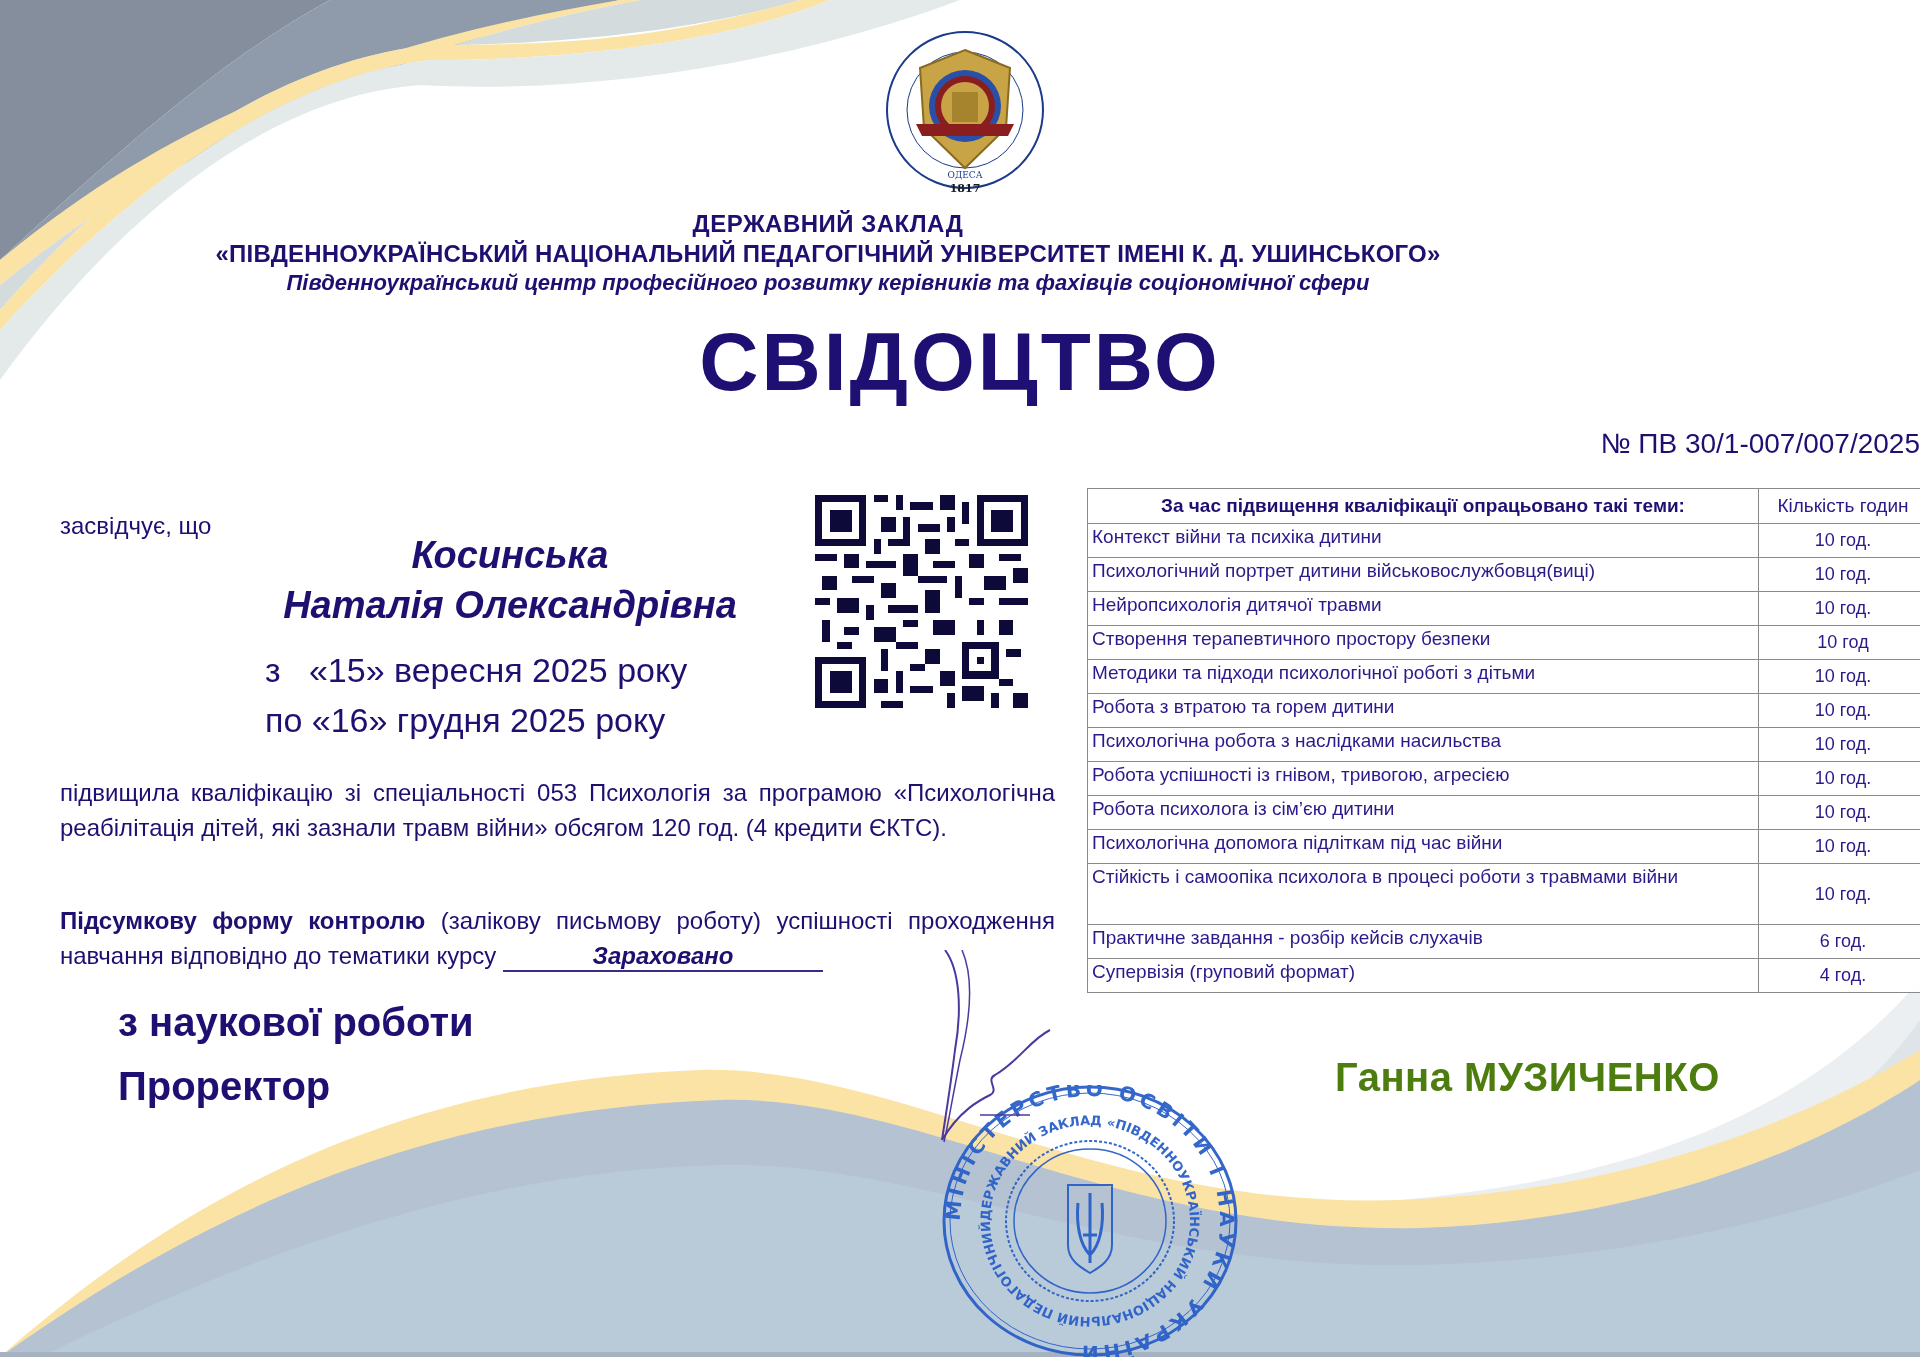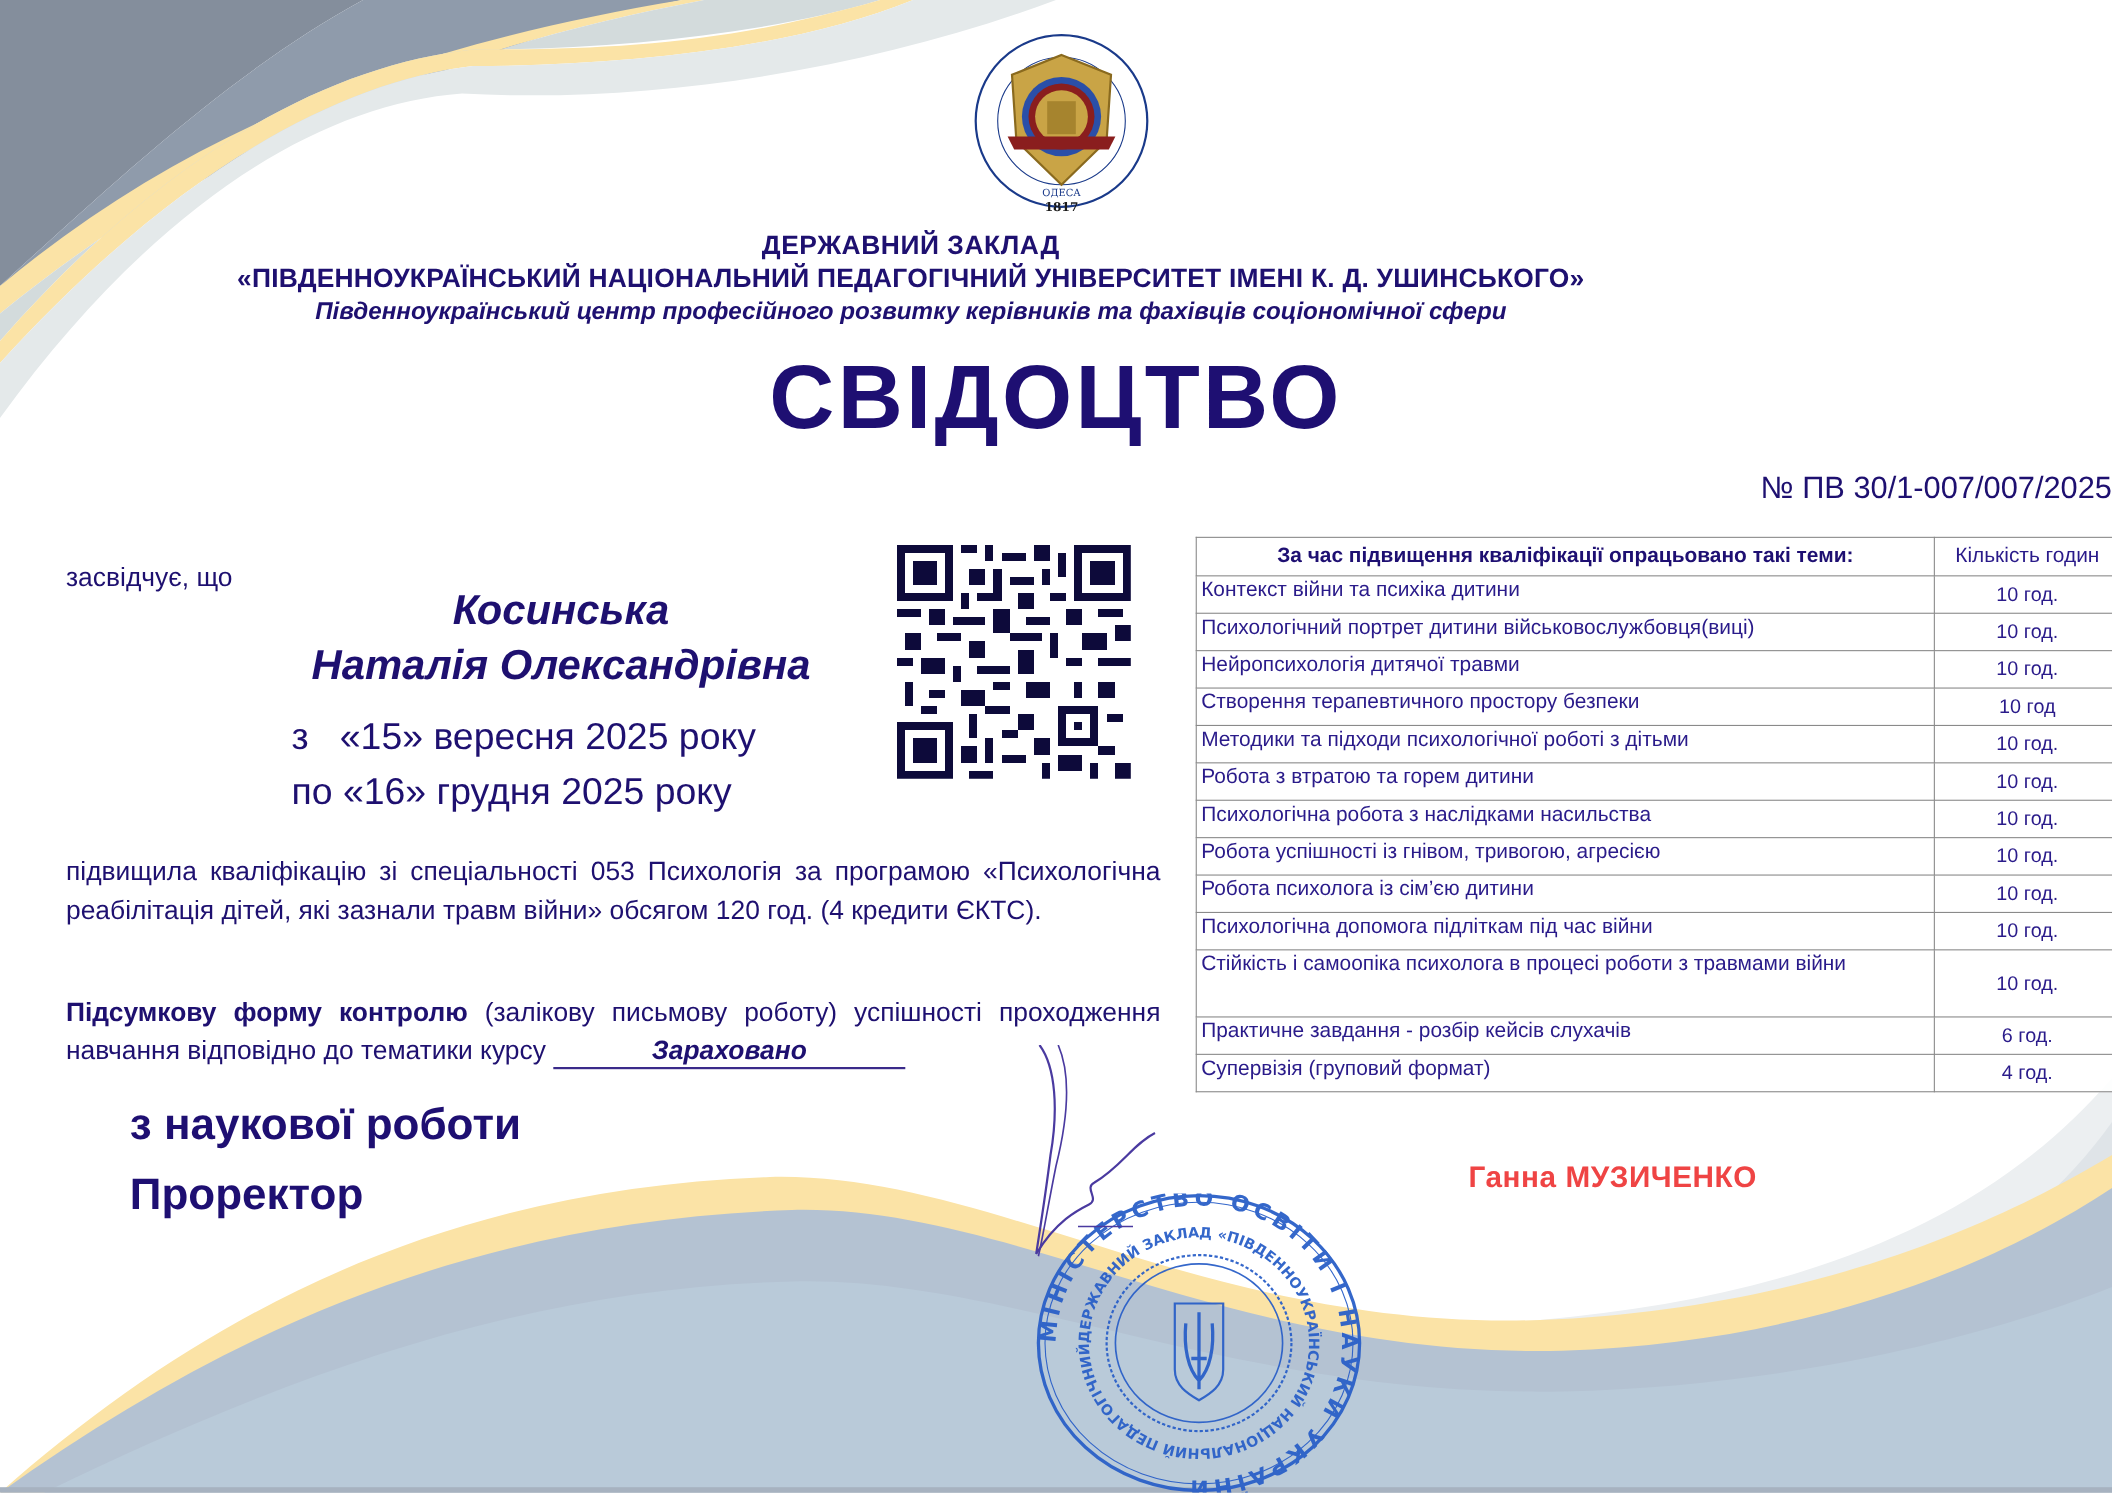--- a/index.html
+++ b/index.html
@@ -42,21 +42,21 @@
   .topics { left: 1087px; top: 488px; width: 841px; border-collapse: collapse; background: rgba(255,255,255,0.9); }
   .topics th, .topics td { border: 1.5px solid #8a8a8a; font-size: 19px; color: #2a1b8a; padding: 2px 4px; }
   .topics th.col1 { font-weight: bold; color: #1e0f72; text-align: center; height: 30px; }
   .topics th.col2 { font-weight: normal; text-align: center; width: 160px; }
   .topics td { height: 29px; vertical-align: top; }
   .topics td.hrs { text-align: center; vertical-align: middle; font-size: 18px; }
   .topics tr.tall td { height: 56px; }
 
   
   .position { left: 118px; top: 990px; font-size: 40px; font-weight: bold; line-height: 64px; color: #1e0f72; }
-  .signer { left: 1335px; top: 1055px; font-size: 27px; font-weight: bold; color: #ef4444; letter-spacing: 0.5px; text-align: center; }
+  .signer { left: 1335px; top: 1055px; font-size: 40px; font-weight: bold; color: #4d7c0f; letter-spacing: 0.5px; text-align: center; }
   .signature { left: 900px; top: 950px; width: 200px; height: 200px; z-index: 4; }
   .stamp { left: 940px; top: 1085px; width: 300px; height: 272px; z-index: 3; opacity: 0.95; }
 </style>
 </head>
 <body>
 
 <svg class="bg" viewBox="0 0 1920 1357" preserveAspectRatio="none">
 
   <path d="M0,0 L330,0 C220,60 120,150 0,260 Z" fill="#848e9c"></path>
   <path d="M330,0 L620,0 C430,40 260,120 60,230 L0,260 C120,150 220,60 330,0 Z" fill="#8f9bab"></path>

